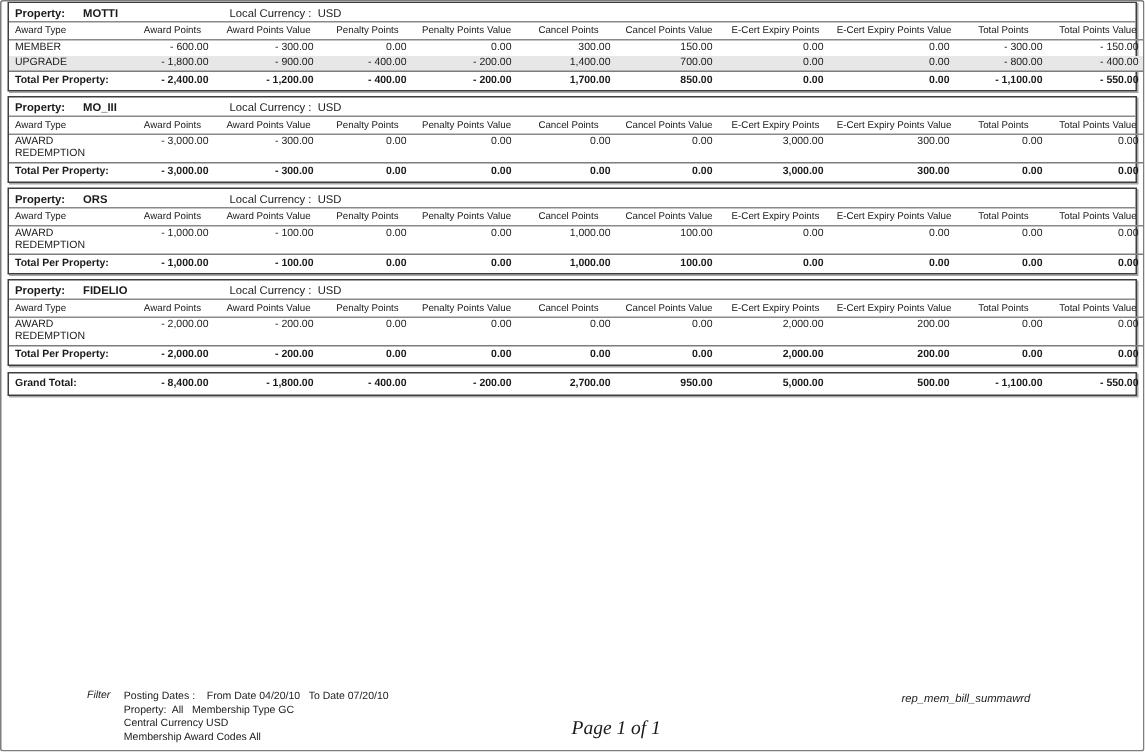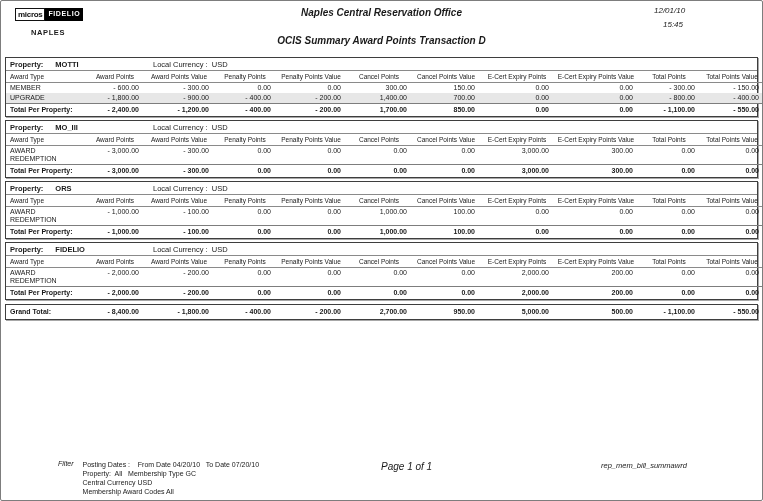--- a/index.html
+++ b/index.html
@@ -63,39 +63,28 @@
   tr.total-row td { border-top:1px solid #7d7d7d; font-weight:bold; padding-top:2px; padding-bottom:2px; }
   
   .grand-box {
     margin:4px 4px 0 4px; border:1px solid #3e3e3e; box-shadow:1px 1px 0 #a8a8a8; background:#fff;
   }
   .grand-box td { font-weight:bold; padding-top:3px; padding-bottom:3px; }
   
   .filter-block { position:absolute; left:57px; top:459px; display:flex; gap:9px; font-size:7px; }
   .filter-label { font-style:italic; }
   .filter-lines div { line-height:9px; white-space:pre; }
-  .page-number { position:absolute; left:380px; top:460px; font-size:10px; font-style:italic; }
+  .page-number { position:absolute; left:380px; top:476px; font-size:13px; font-style:italic;font-family:Liberation Serif, serif; }
   .report-id   { position:absolute; left:600px; top:460px; font-size:7.5px; font-style:italic; }
 </style>
 </head>
 <body>
 
 <div class="page">
 
-  <div class="report-header">
-    <div class="logo">
-      <span class="logo-micros">micros</span>
-        <span class="logo-fidelio">FIDELIO</span>
-    </div>
-    <div class="logo-location">NAPLES</div>
-    <div class="office-name">Naples Central Reservation Office</div>
-    <div class="report-title">OCIS Summary Award Points Transaction D</div>
-    <div class="report-date">12/01/10</div>
-    <div class="report-time">15:45</div>
-  </div>
 
   <div id="sections">
       <div class="section-box">
         <div class="prop-line"><span class="prop-key">Property:</span><span class="prop-name">MOTTI</span><span class="currency-label">Local Currency :  USD</span></div>
         <table>
           <colgroup>
             <col style="width: 80px;">
             <col style="width: 58px;">
             <col style="width: 70px;">
             <col style="width: 62px;">

